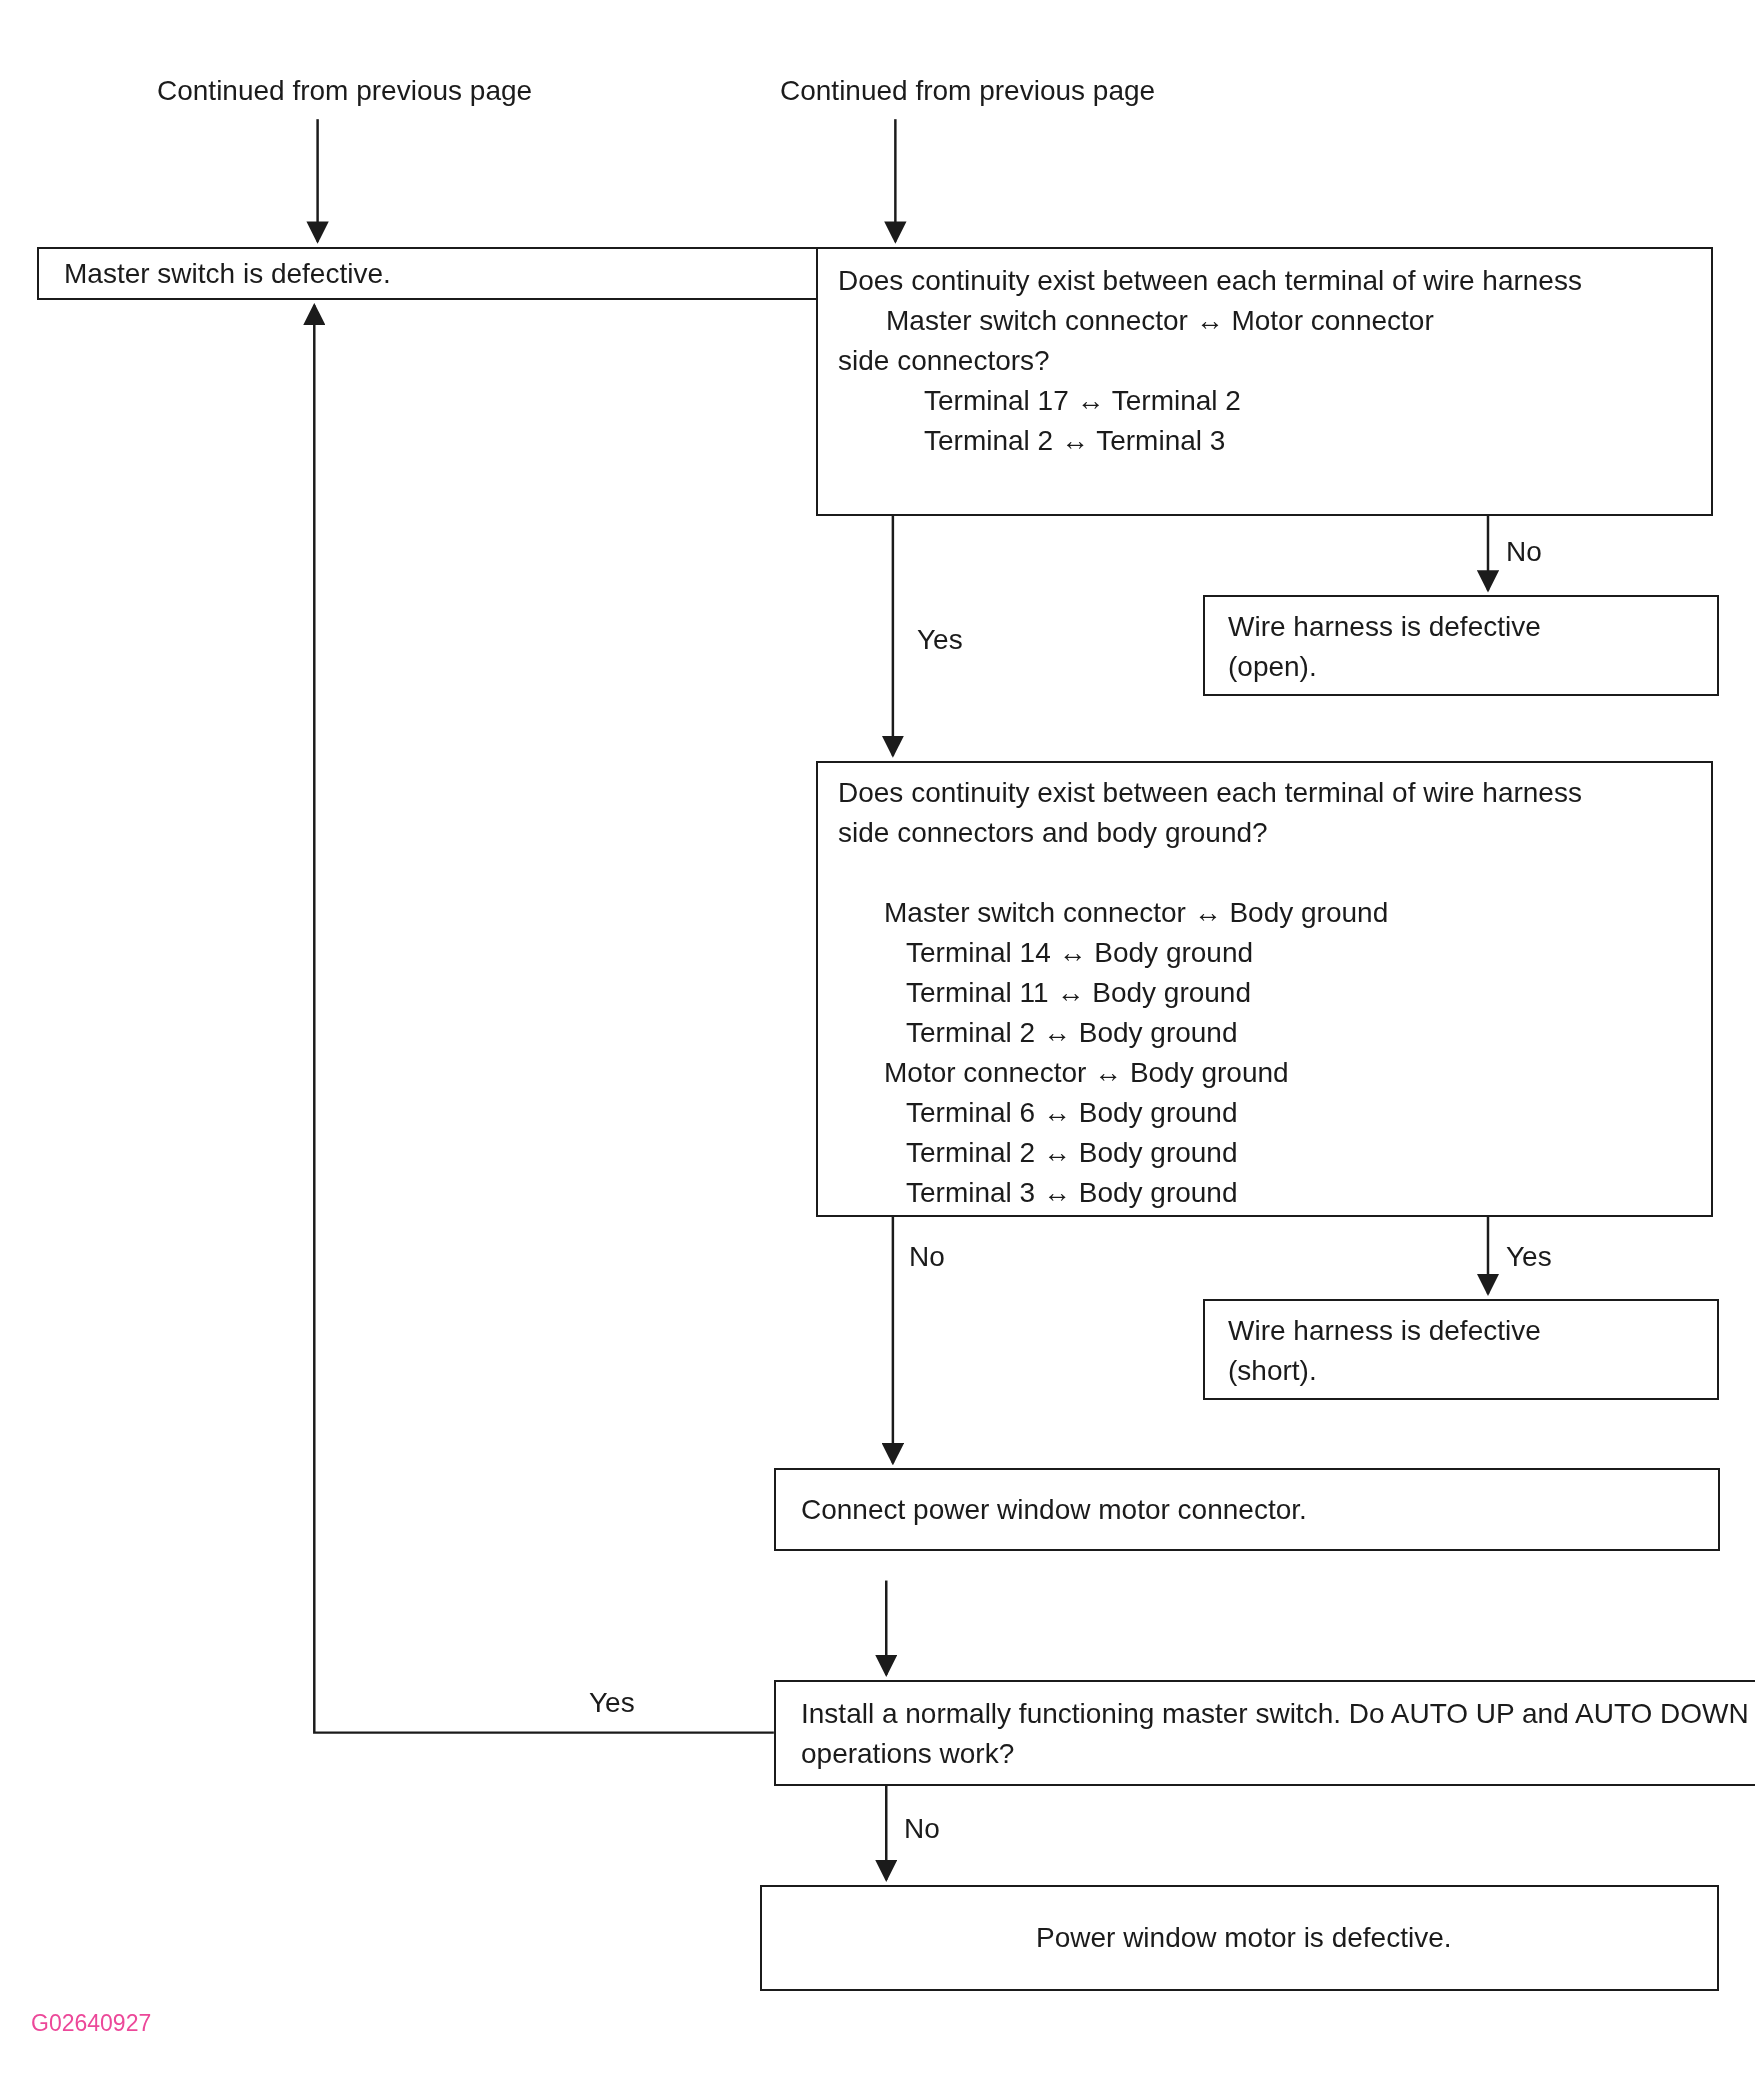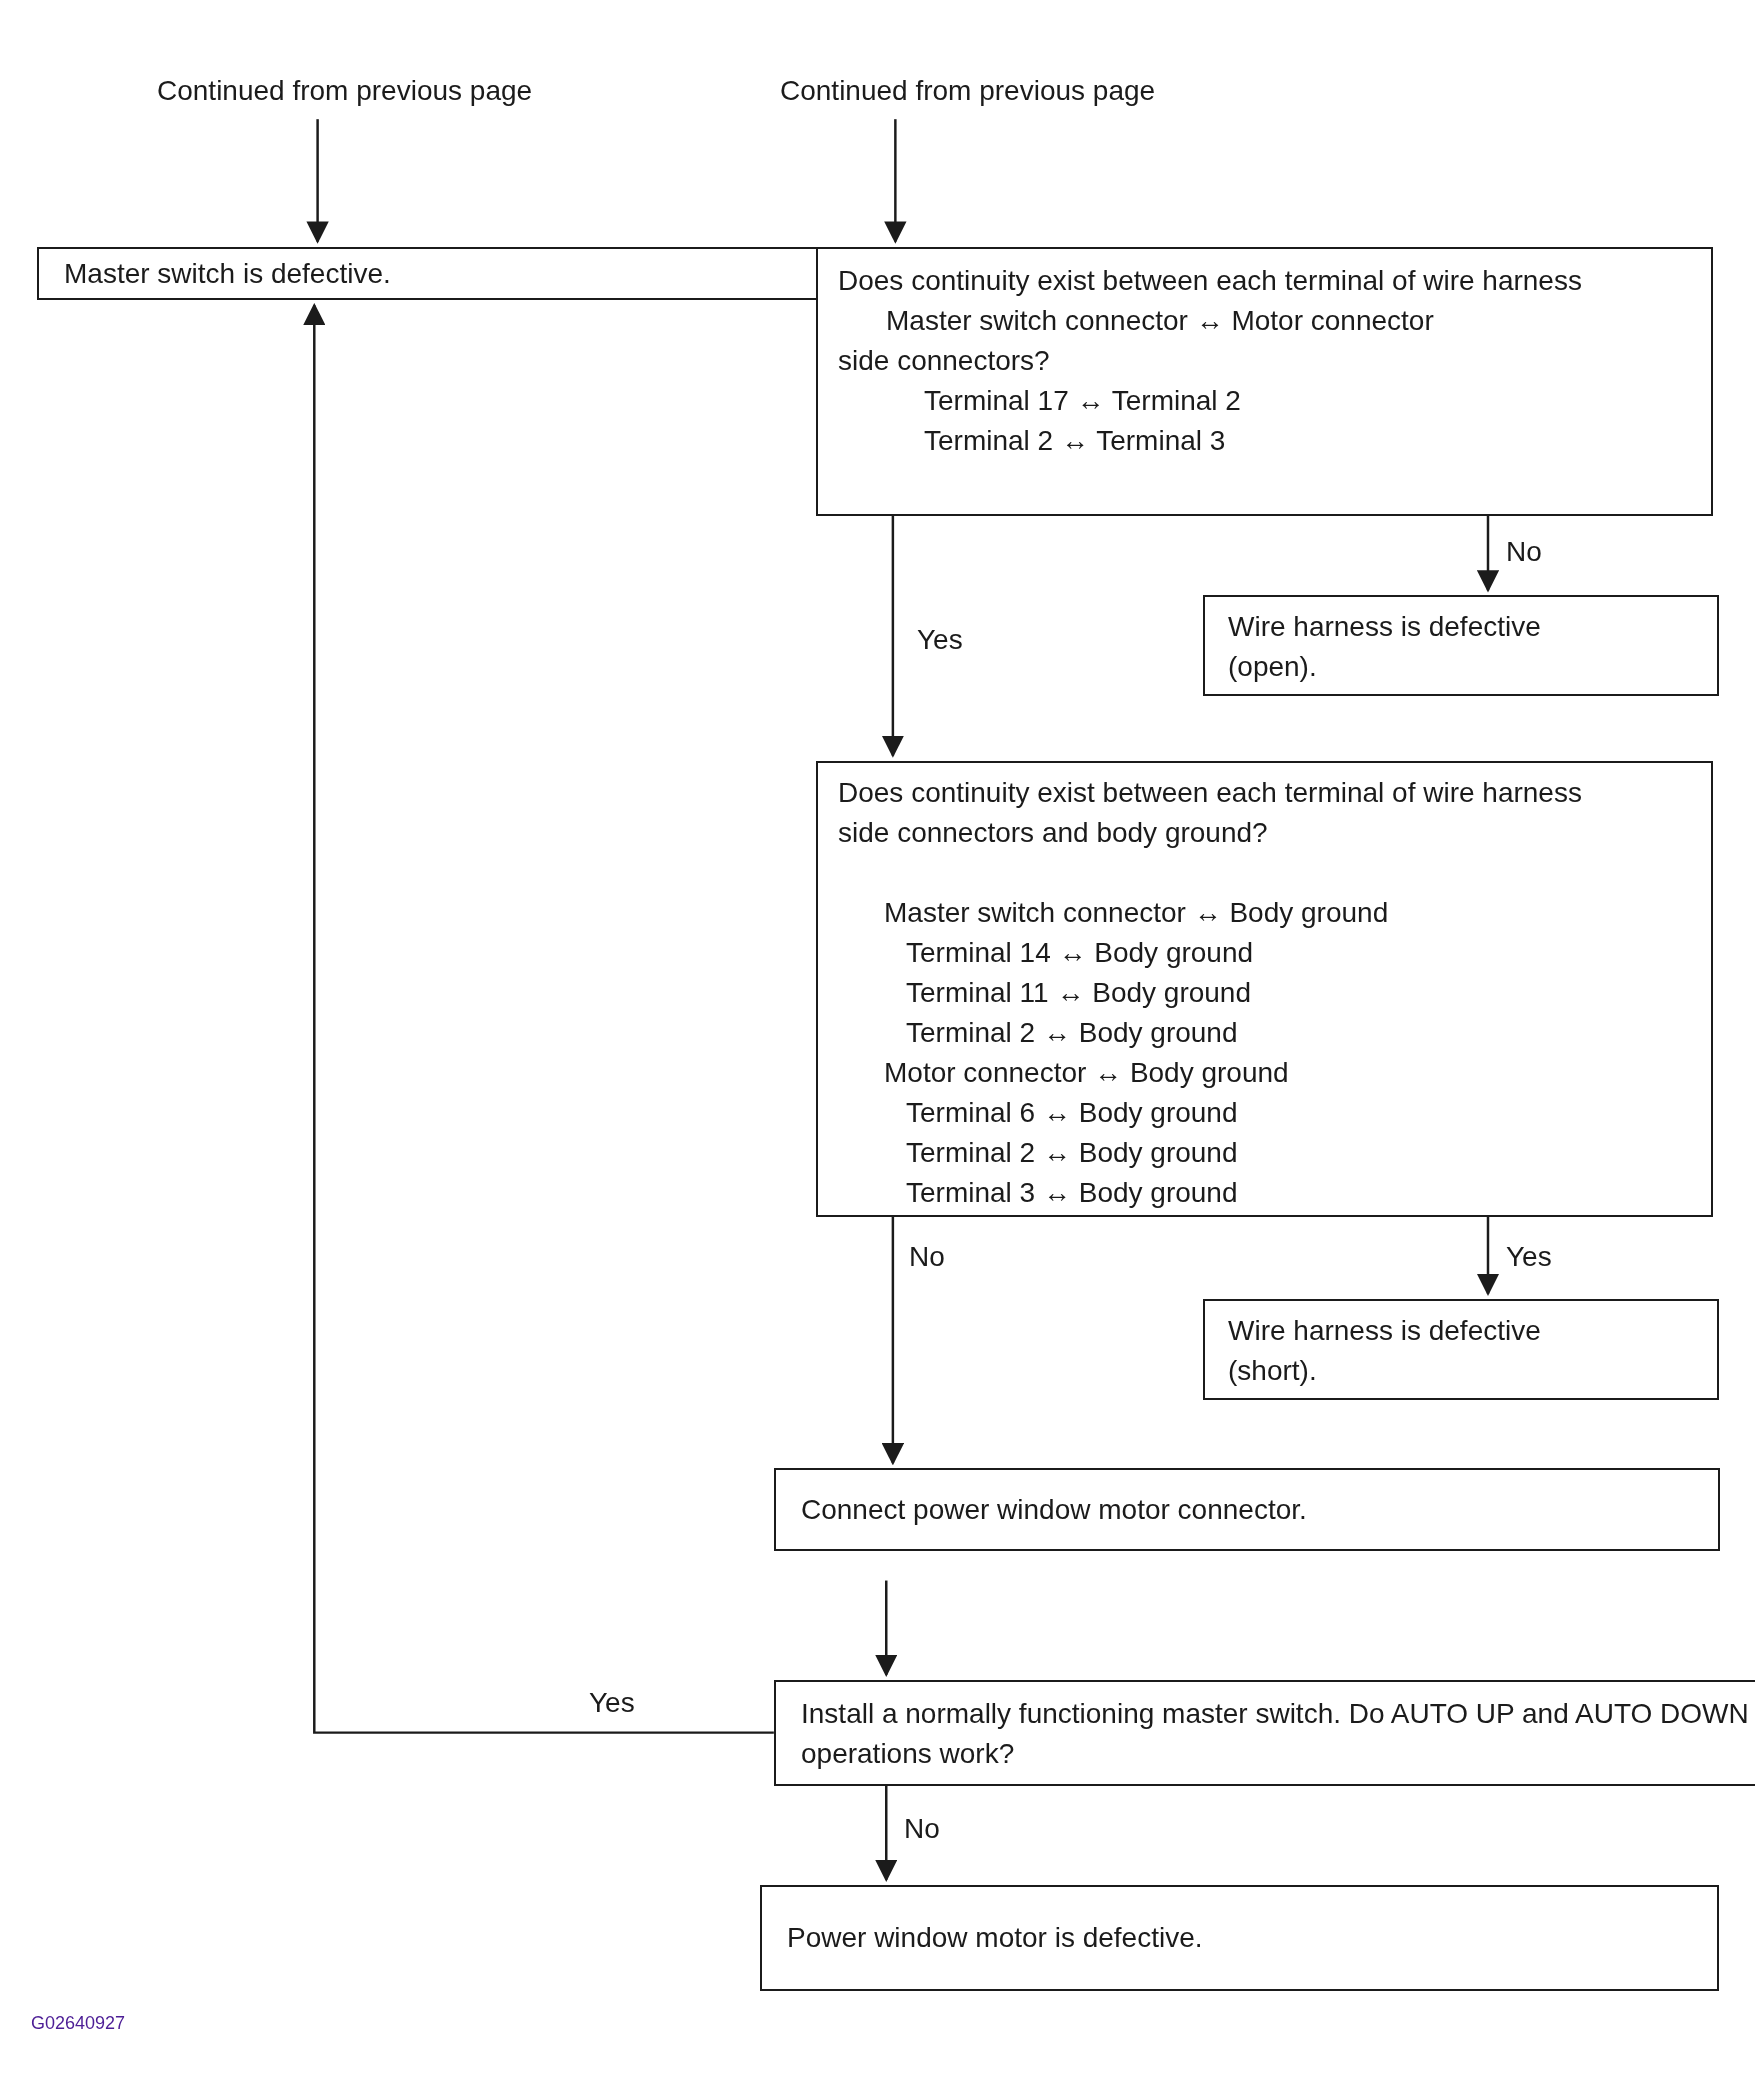--- a/index.html
+++ b/index.html
@@ -46,23 +46,23 @@
   .q1 .ind-b { padding-left: 86px; }
   .q2 .ind-c { padding-left: 46px; }
   .q2 .ind-d { padding-left: 68px; }
   .float-label {
     position: absolute;
     line-height: 40px;
     white-space: nowrap;
   }
   .figure-id {
     position: absolute;
-    font-size: 18px;
+    font-size: 23px;
     line-height: 26.5px;
-    color: #4c1d95;
+    color: #ec4899;
   }
 </style>
 </head>
 <body>
 
 <div class="canvas">
 
   <svg class="arrows" xmlns="http://www.w3.org/2000/svg" viewBox="0 0 2124 2508" width="1756" height="2073">
     <defs>
       <marker id="ah" viewBox="0 0 10 10" refX="9" refY="5" markerWidth="9" markerHeight="9" orient="auto">
@@ -132,20 +132,20 @@
   </div>
 
   <div class="float-label" style="left:589px; top:1663px;">Yes</div>
 
   <div class="box" style="left:774px; top:1660px; width:1103px; height:106px; padding:11.6px 20px 0 25px; line-height:40px;">
     <span>Install a normally functioning master switch. Do AUTO UP and AUTO DOWN operations work?</span>
   </div>
 
   <div class="float-label" style="left:904px; top:1789px;">No</div>
 
-  <div class="box center-one" style="left:760px; top:1865px; width:959px; height:106px;">
+  <div class="box center-one" style="left:760px; top:1865px; width:959px; height:106px;justify-content:center;">
     <span>Power window motor is defective.</span>
   </div>
 
   <div class="figure-id" style="left:31px; top:1990px;">G02640927</div>
 
 </div>
 
 
 </body></html>

